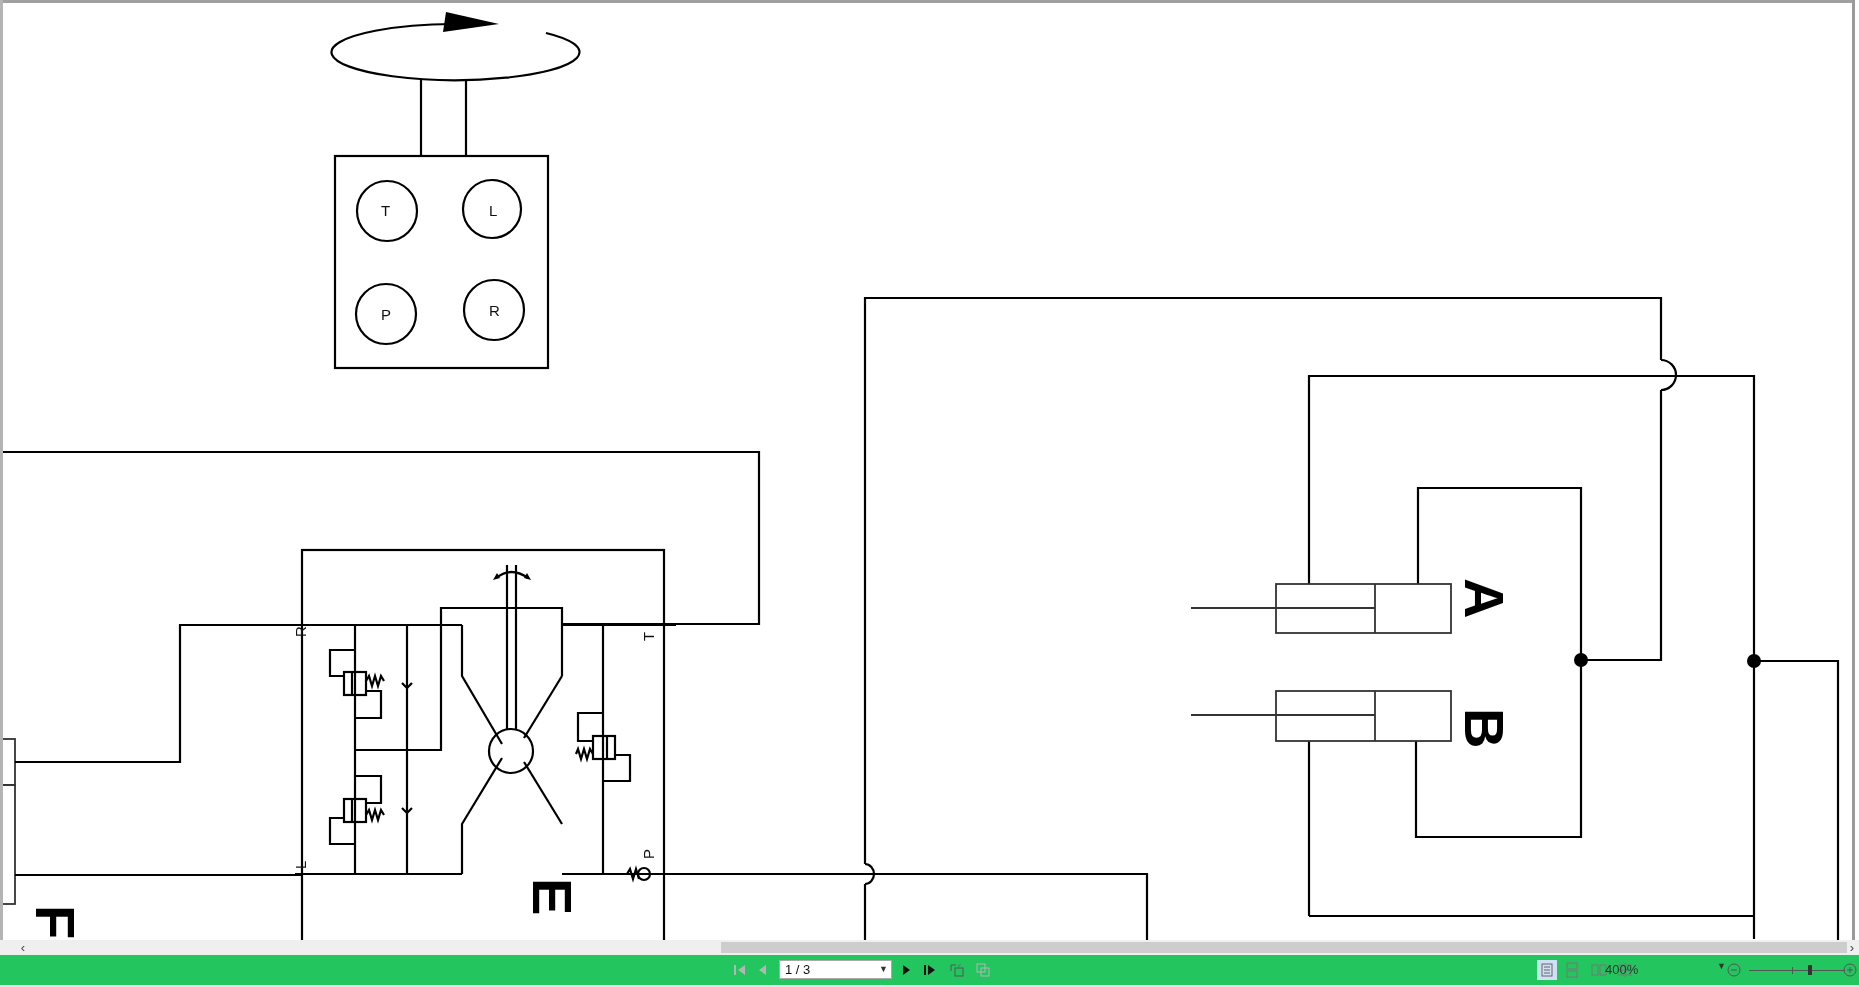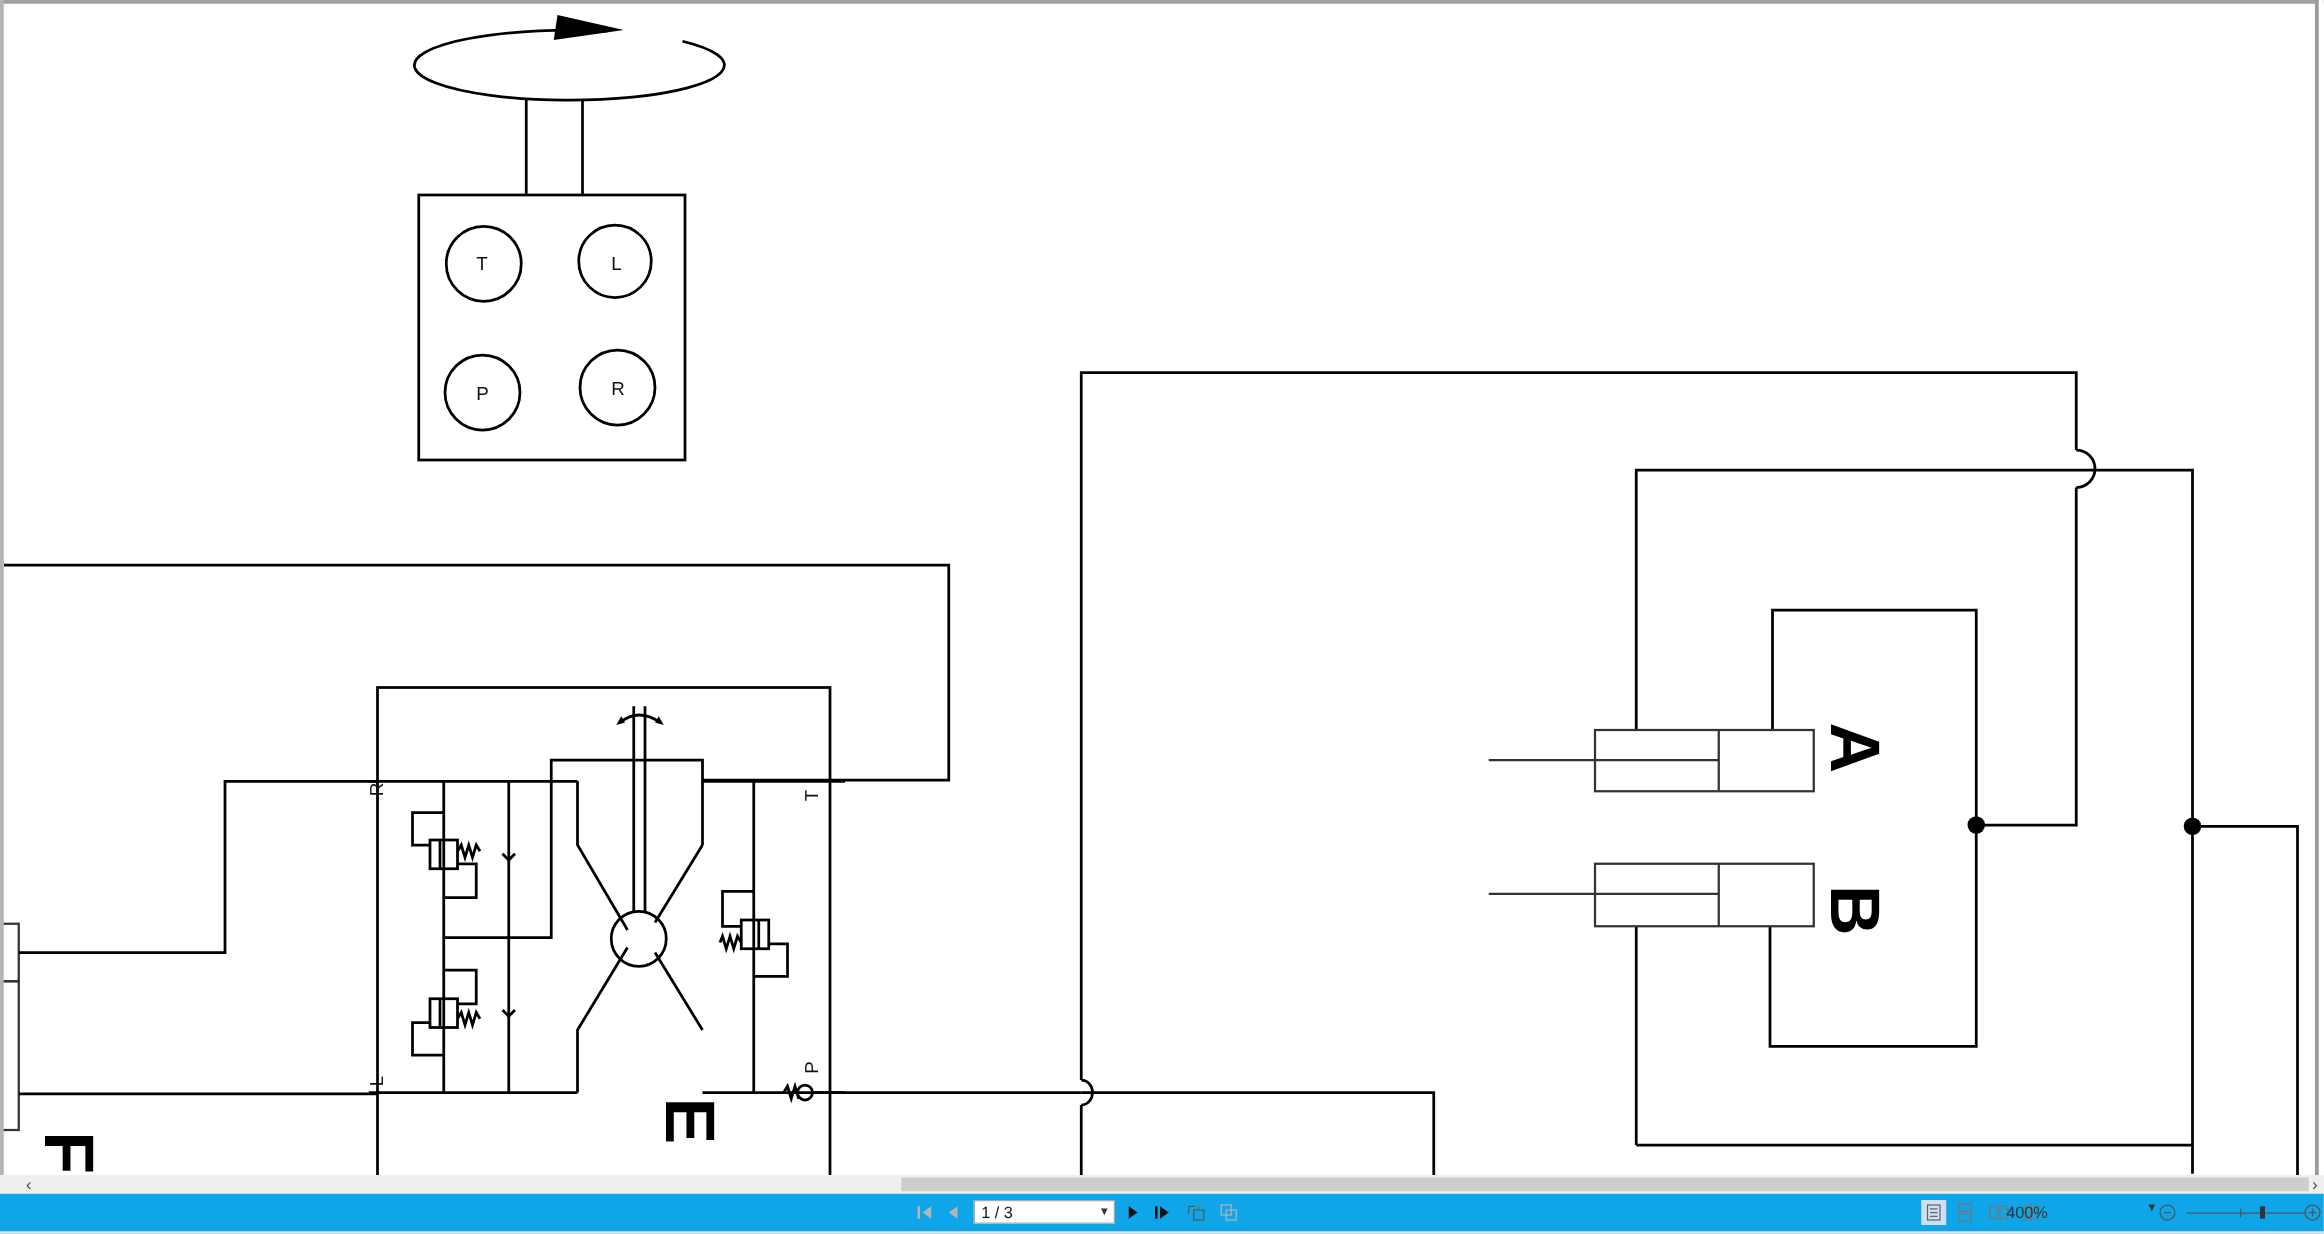--- a/index.html
+++ b/index.html
@@ -12,21 +12,21 @@
   .ln { stroke:#000; stroke-width:2.2; fill:none; }
   .thin { stroke:#333; stroke-width:1.8; fill:none; }
   .lbl { font-family:"Liberation Sans", sans-serif; font-size:15px; fill:#111; }
   .big { font-family:"Liberation Sans", sans-serif; font-weight:bold; font-size:56px; fill:#000; }
   
   #hscroll { position:absolute; left:0; top:940px; width:1859px; height:15px; background:#efefef; }
   #hscroll-thumb { position:absolute; left:721px; top:2px; width:1126px; height:11px; background:#cdcdcd; }
   #hscroll-left { position:absolute; left:17px; top:0; width:12px; height:15px; color:#444; font-size:13px; line-height:15px; text-align:center; cursor:pointer; }
   #hscroll-right { position:absolute; left:1846px; top:0; width:12px; height:15px; color:#444; font-size:13px; line-height:15px; text-align:center; cursor:pointer; }
   
-  #statusbar { position:absolute; left:0; top:955px; width:1859px; height:32px; background:#0ea5e9; border-bottom:2px solid #dfe6ee; box-sizing:border-box;padding-left:12px; }
+  #statusbar { position:absolute; left:0; top:955px; width:1859px; height:32px; background:#22c55e; border-bottom:2px solid #dfe6ee; box-sizing:border-box;padding-left:12px; }
   .sb-btn { position:absolute; top:6px; height:18px; width:18px; display:flex; align-items:center; justify-content:center; cursor:pointer; }
   .sb-btn svg { display:block; }
   #page-field { position:absolute; left:779px; top:5px; width:113px; height:19px; border:1px solid #a9a9a9; background:#fff; box-sizing:border-box; font-size:13px; line-height:17px; padding-left:5px; color:#111; font-family:"Liberation Sans", sans-serif; }
   #page-dropdown { position:absolute; right:3px; top:0; font-size:9px; color:#333; }
   #zoom-value { position:absolute; left:1605px; top:7px; font-size:13px; color:#333; }
   #zoom-dropdown { position:absolute; left:1717px; top:6px; font-size:9px; color:#333; cursor:pointer; }
   #zoom-track { position:absolute; left:1749px; top:15px; width:96px; height:1px; background:#555; }
   #zoom-tick { position:absolute; left:1792px; top:12px; width:1px; height:7px; background:#555; }
   #zoom-thumb { position:absolute; left:1808px; top:10px; width:4px; height:10px; background:#333; cursor:pointer; }
   .view-btn { position:absolute; top:5px; width:20px; height:20px; display:flex; align-items:center; justify-content:center; cursor:pointer; }

